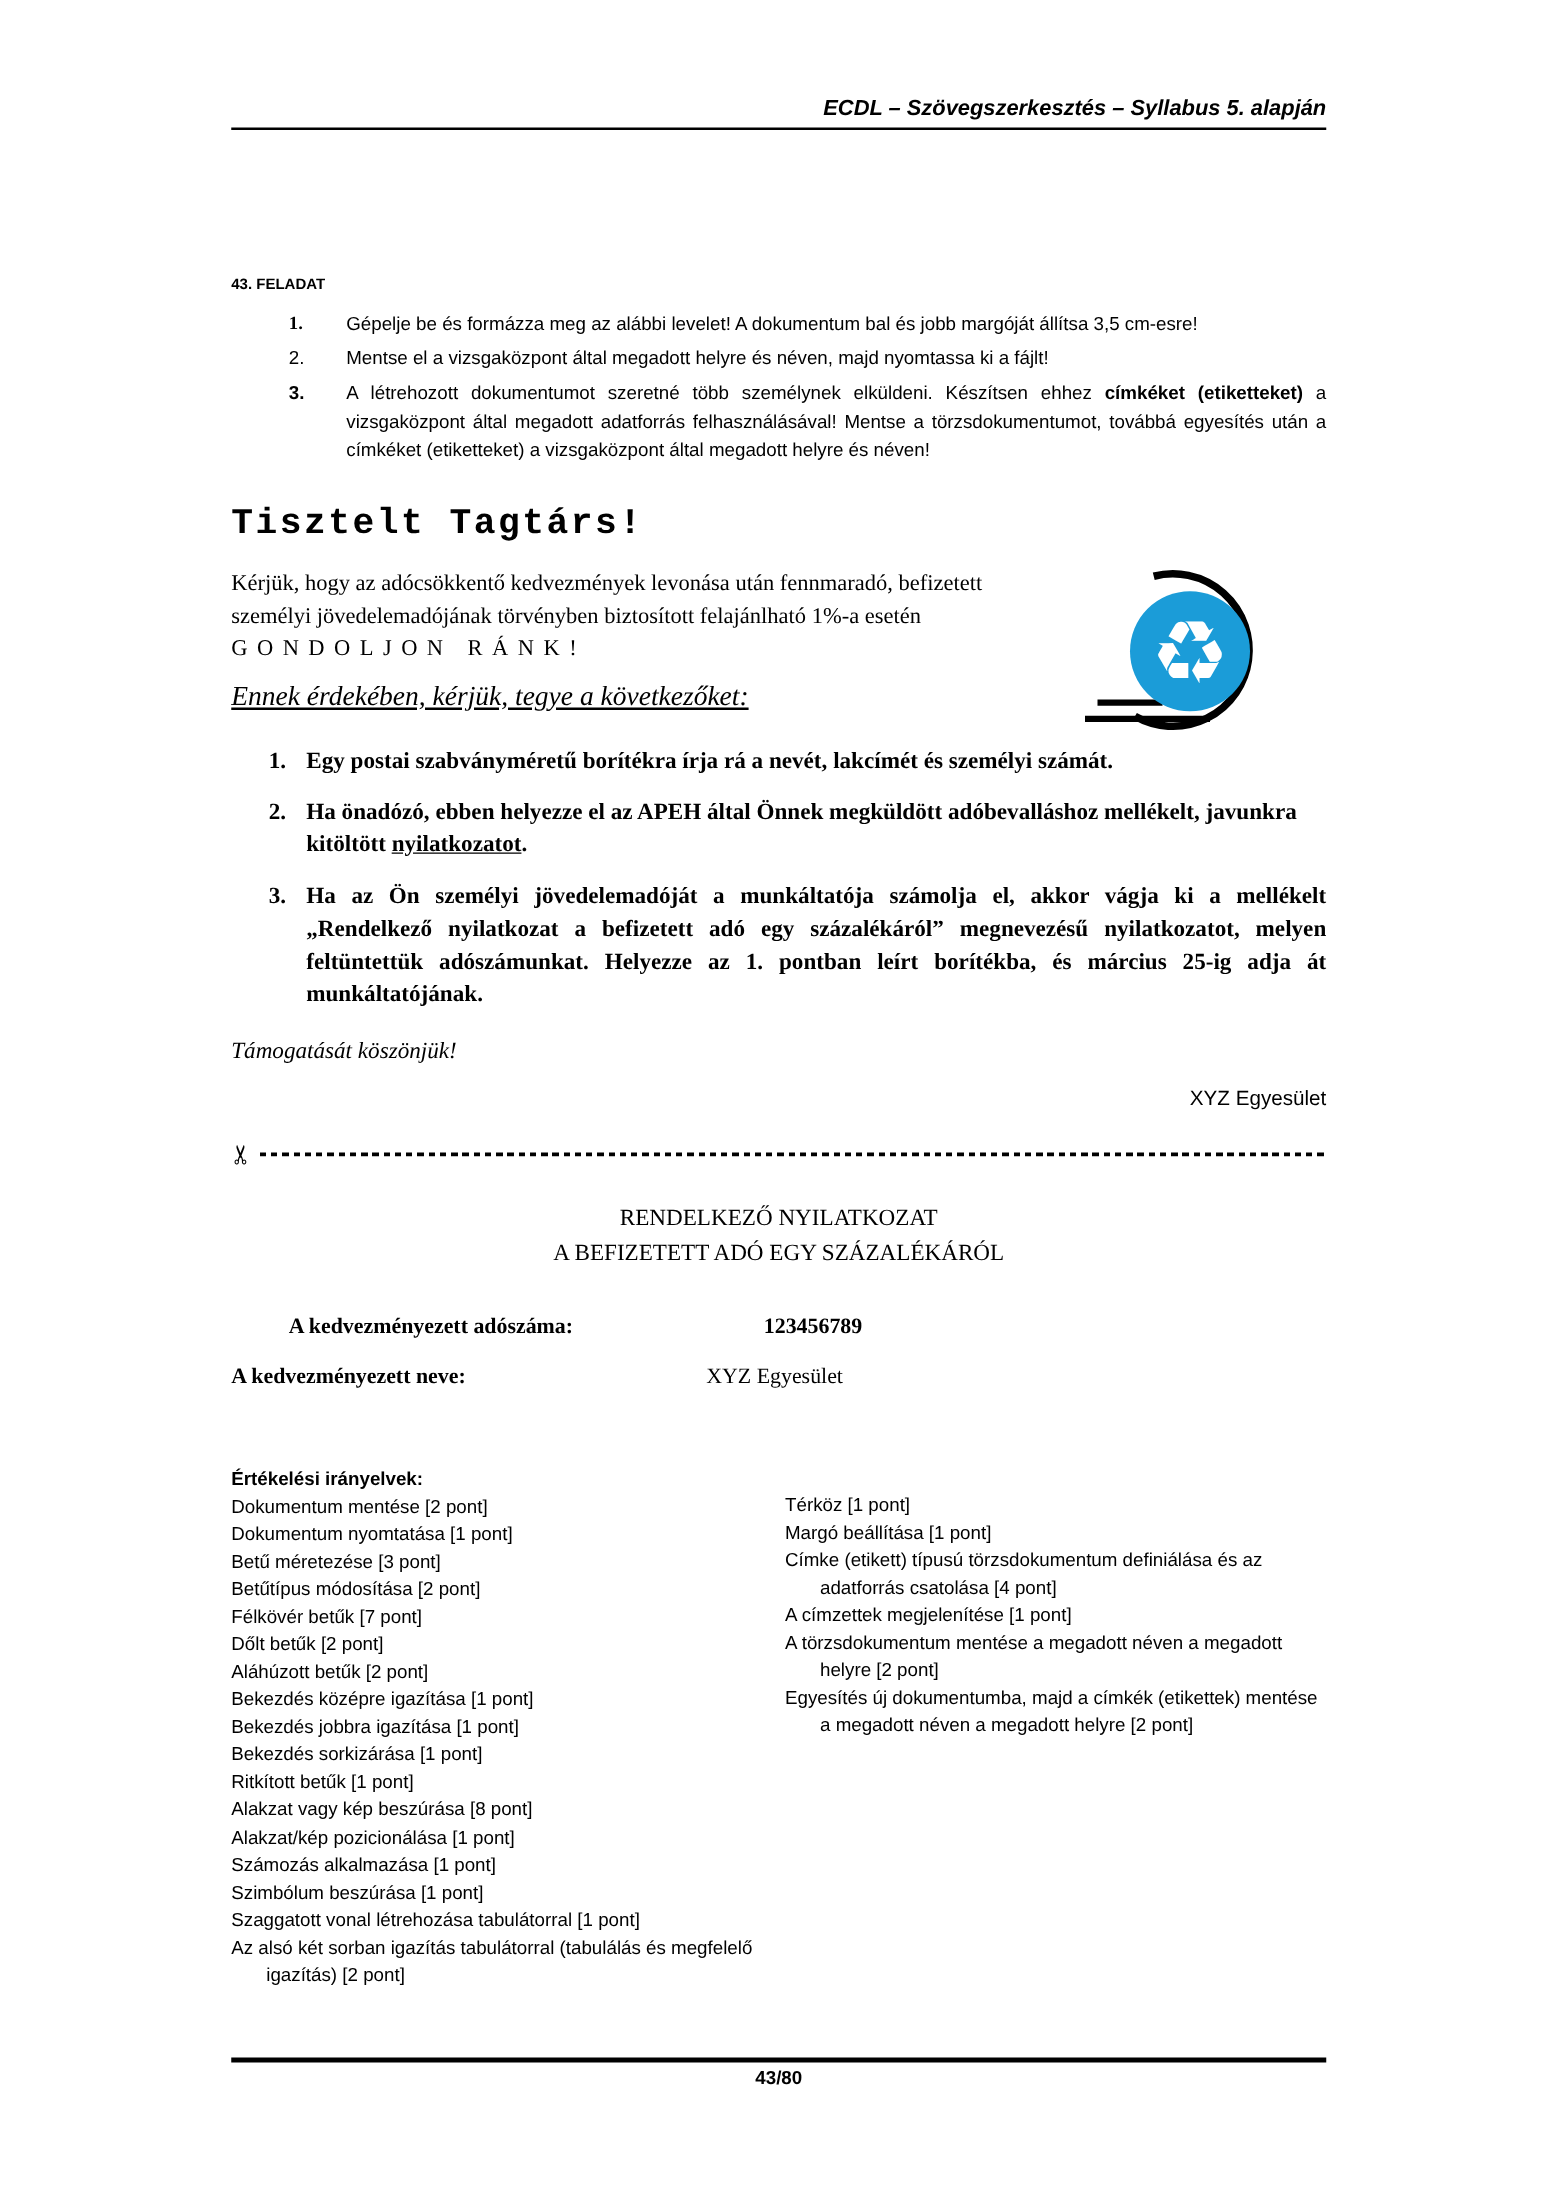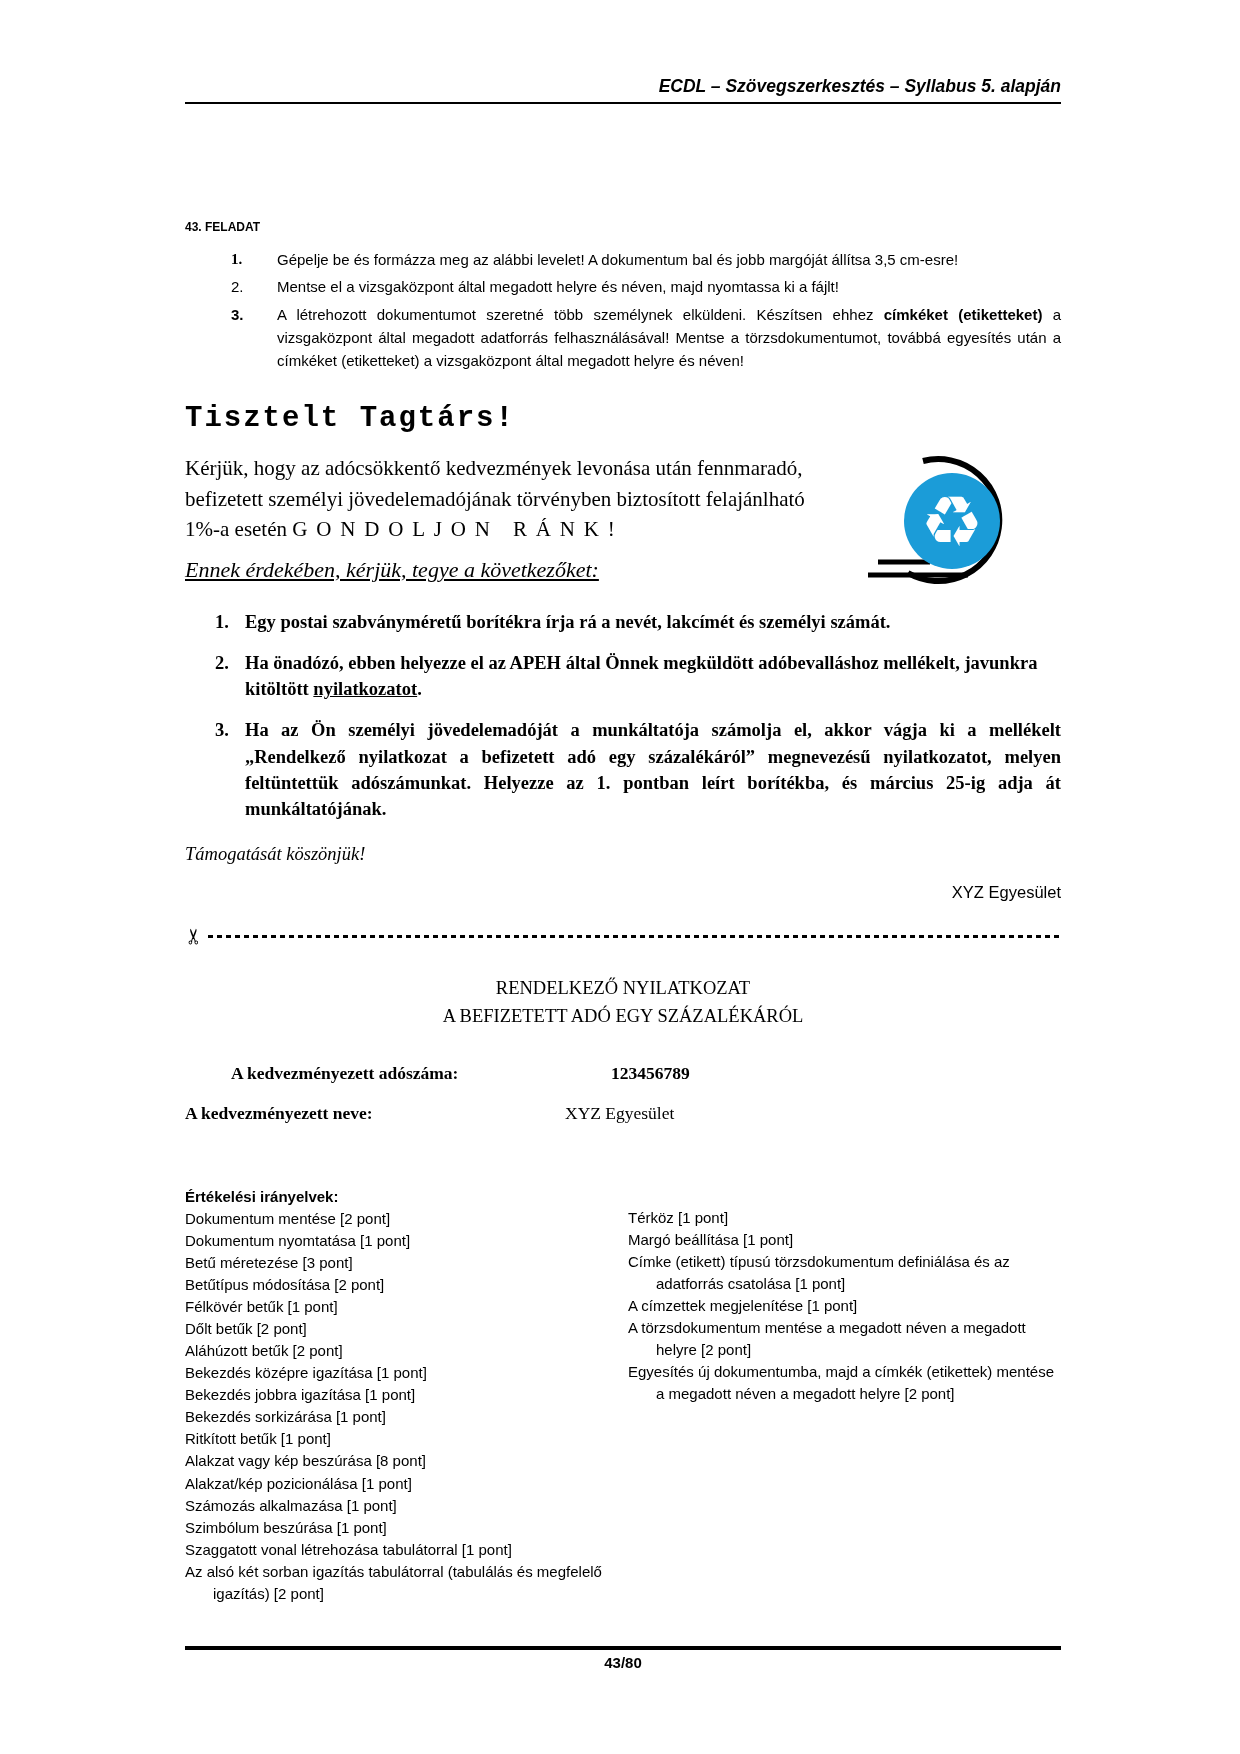--- a/index.html
+++ b/index.html
@@ -18,21 +18,21 @@
   .t-num{flex:none;width:92px;padding-left:46px;box-sizing:border-box;font-size:15px;line-height:1.55;}
   .num-serif-bold{font-family:"Liberation Serif",serif;font-weight:bold;}
   .num-bold{font-weight:bold;}
   .t-body{flex:1;font-size:15px;line-height:1.55;text-align:justify;}
   .t-body b{font-weight:bold;}
 
   
   .salutation{margin-top:30px;font-family:"Liberation Mono","DejaVu Sans Mono",monospace;
               font-weight:bold;font-size:29px;letter-spacing:2px;}
   .letter-body{margin-top:18px;width:655px;font-family:"Liberation Serif",serif;
-               font-size:21px;line-height:1.45;}
+               font-size:18px;line-height:1.45;}
   .spaced{letter-spacing:0.42em;}
   .subheading{margin-top:12px;font-family:"Liberation Serif",serif;font-style:italic;
               font-size:22px;text-decoration:underline;}
   .steps{margin-top:26px;}
   .step{display:flex;margin-bottom:15px;font-family:"Liberation Serif",serif;
         font-weight:bold;font-size:18.5px;line-height:1.42;}
   .s-num{flex:none;width:60px;padding-left:30px;box-sizing:border-box;}
   .s-body{flex:1;}
   .justify{text-align:justify;}
   .u{text-decoration:underline;}
@@ -142,40 +142,40 @@
     </div>
 
     <div class="eval">
       <div class="eval-left">
         <div class="eval-heading">Értékelési irányelvek:</div>
         <div>
             <div class="eval-item">Dokumentum mentése [2 pont]</div>
             <div class="eval-item">Dokumentum nyomtatása [1 pont]</div>
             <div class="eval-item">Betű méretezése [3 pont]</div>
             <div class="eval-item">Betűtípus módosítása [2 pont]</div>
-            <div class="eval-item">Félkövér betűk [1 pont]</div>
+            <div class="eval-item">Félkövér betűk [7 pont]</div>
             <div class="eval-item">Dőlt betűk [2 pont]</div>
             <div class="eval-item">Aláhúzott betűk [2 pont]</div>
             <div class="eval-item">Bekezdés középre igazítása [1 pont]</div>
             <div class="eval-item">Bekezdés jobbra igazítása [1 pont]</div>
             <div class="eval-item">Bekezdés sorkizárása [1 pont]</div>
             <div class="eval-item">Ritkított betűk [1 pont]</div>
             <div class="eval-item">Alakzat vagy kép beszúrása [8 pont]</div>
             <div class="eval-item">Alakzat/kép pozicionálása [1 pont]</div>
             <div class="eval-item">Számozás alkalmazása [1 pont]</div>
             <div class="eval-item">Szimbólum beszúrása [1 pont]</div>
             <div class="eval-item">Szaggatott vonal létrehozása tabulátorral [1 pont]</div>
             <div class="eval-item">Az alsó két sorban igazítás tabulátorral (tabulálás és megfelelő igazítás) [2 pont]</div>
           </div>
       </div>
       <div class="eval-right">
         <div>
             <div class="eval-item">Térköz [1 pont]</div>
             <div class="eval-item">Margó beállítása [1 pont]</div>
-            <div class="eval-item">Címke (etikett) típusú törzsdokumentum definiálása és az adatforrás csatolása [1 pont]</div>
+            <div class="eval-item">Címke (etikett) típusú törzsdokumentum definiálása és az adatforrás csatolása [4 pont]</div>
             <div class="eval-item">A címzettek megjelenítése [1 pont]</div>
             <div class="eval-item">A törzsdokumentum mentése a megadott néven a megadott helyre [2 pont]</div>
             <div class="eval-item">Egyesítés új dokumentumba, majd a címkék (etikettek) mentése a megadott néven a megadott helyre [2 pont]</div>
           </div>
       </div>
     </div>
 
   </div>
 
   <svg class="logo" viewBox="0 0 170 150" xmlns="http://www.w3.org/2000/svg">

